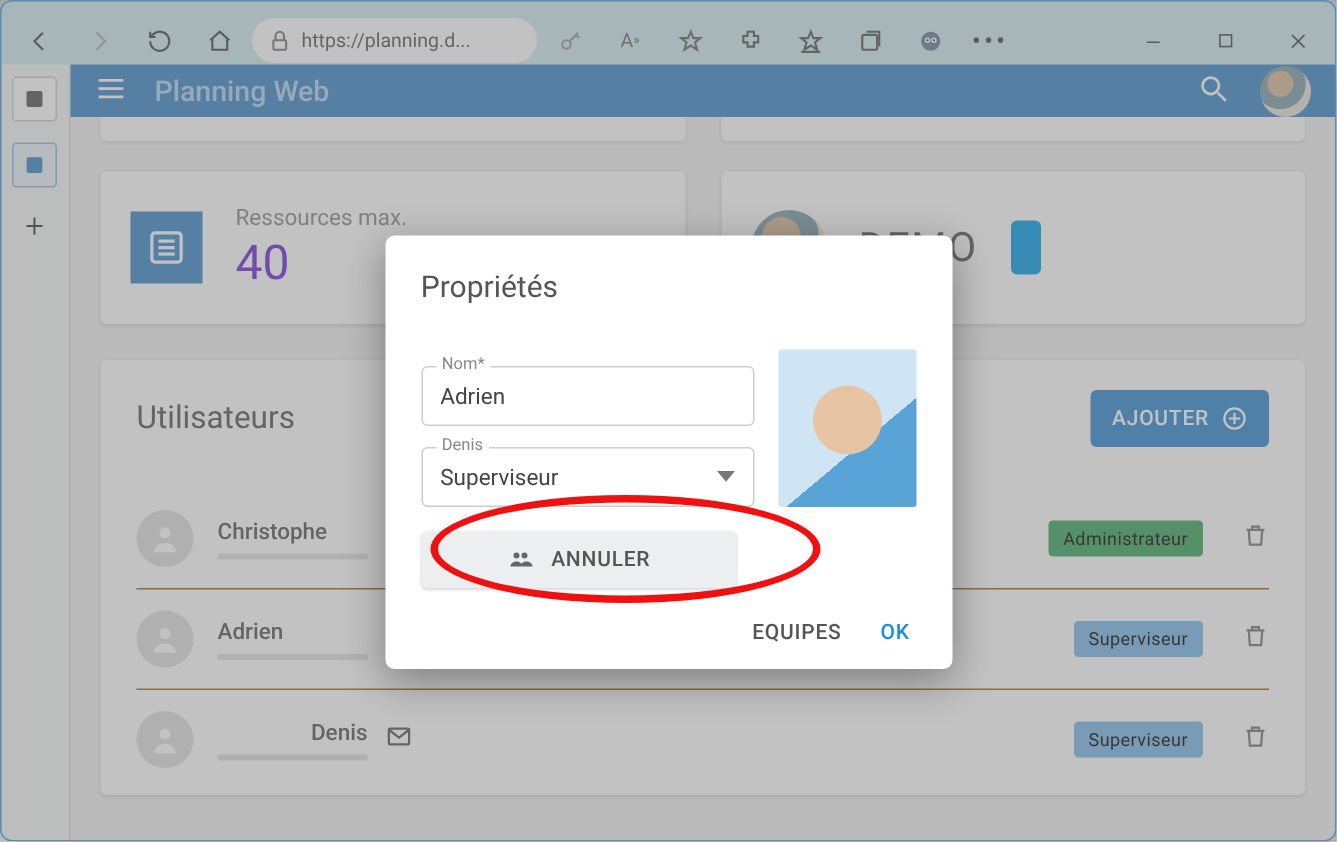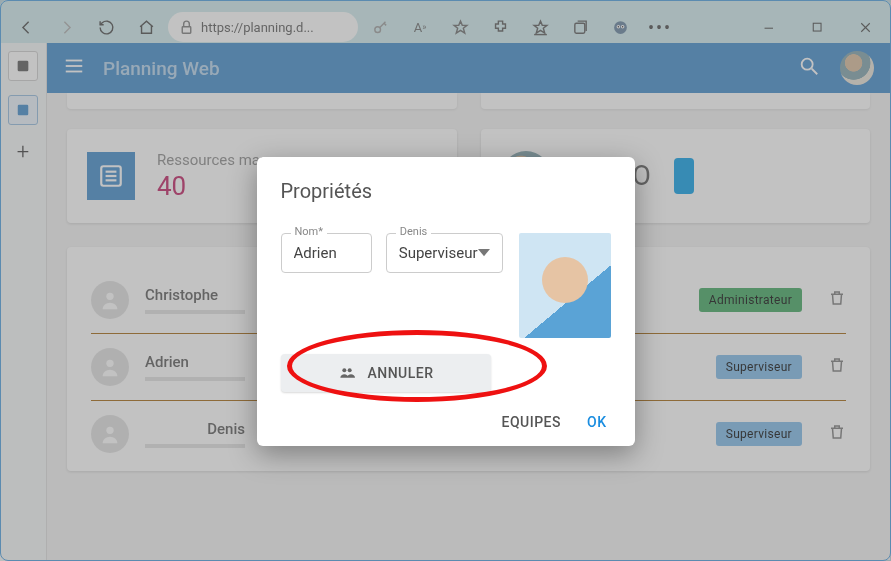--- a/index.html
+++ b/index.html
@@ -11,32 +11,32 @@
 .addr-bar { flex: 0 0 190px; height: 30px; background: #fff; border-radius: 15px; display: flex; align-items: center; padding: 0 10px; font-size: 13px; color: #555; gap: 6px; }
 .browser-chrome .right { margin-left:auto; display:flex; gap:12px; align-items:center; }
 .browser-chrome svg { width: 17px; height:17px; }
 
 .window-frame{ position:absolute; inset:0; border:1px solid #5b8bb0; border-radius:8px; pointer-events:none;}
 .sidebar-tabs { position:absolute; top:43px; left:0; width:47px; height: calc(100% - 43px); background:#f5f7f8; border-right:1px solid #ddd; display:flex; flex-direction:column; align-items:center; padding-top:8px; gap:14px;}
 .sidebar-tabs .tab-box { width:30px; height:30px; background:#fff; border:1px solid #ccc; border-radius:3px; display:flex; align-items:center; justify-content:center;}
 .sidebar-tabs .plus { font-size:22px; color:#333; font-weight:300;}
 
 .app { position:absolute; top:43px; left:47px; right:1px; bottom:1px; background:#f3f3f3; }
-.app-header { height:50px; background:#3a87c9; display:flex; align-items:center; padding:0 16px; color:#fff; }
+.app-header { height:35px; background:#3a87c9; display:flex; align-items:center; padding:0 16px; color:#fff; }
 .app-header .menu { margin-right:18px; }
 .app-header .title { font-size:19px; font-weight:500; color:#b3d2eb; }
 .app-header .search { margin-left:auto; margin-right:20px; }
 .app-header .avatar { width:34px; height:34px; border-radius:50%; background: radial-gradient(circle at 40% 35%, #d8b896 0 28%, #7b9fa8 30% 55%, #e8e2d5 57% 100%); }
 
 .content { padding: 0 20px; position:relative; height: calc(100% - 50px); overflow:hidden;}
 .cards-row { display:flex; gap:24px; margin-top: 20px; }
 .stat-card { flex:1; background:#fff; border-radius:4px; box-shadow:0 1px 3px rgba(0,0,0,.15); padding: 22px 20px; display:flex; align-items:center; gap:22px; min-height:90px;}
 .stat-icon { width:48px; height:48px; background:#3a87c9; display:flex; align-items:center; justify-content:center; color:#fff;}
 .stat-label { color:#888; font-size:15px; }
-.stat-value { color:#be185d; font-size:26px; font-weight:400; margin-top:2px;}
+.stat-value { color:#6d28d9; font-size:32px; font-weight:400; margin-top:2px;}
 .demo-avatar { width:50px; height:50px; border-radius:50%; background: radial-gradient(circle at 40% 35%, #d8b896 0 28%, #7b9fa8 30% 55%, #e8e2d5 57% 100%); }
 .demo-name { font-size:27px; color:#555; letter-spacing:1px;}
 .demo-btn { background:#039be5; height:36px; width:20px; border-radius:4px;}
 
 .users-card { margin-top:24px; background:#fff; border-radius:4px; box-shadow:0 1px 3px rgba(0,0,0,.15); padding: 20px 24px 4px 24px; }
 .users-header { display:flex; align-items:center; margin-bottom:28px; }
 .users-title { font-size:21px; color:#555; }
 .add-btn { margin-left:auto; background:#2f87d0; color:#fff; border:none; border-radius:4px; padding:10px 14px; font-size:14px; font-weight:500; display:flex; align-items:center; gap:8px; letter-spacing:0.5px;}
 .add-btn svg { width:18px; height:18px; }
 
@@ -49,21 +49,21 @@
 .mail-icon { margin-left:12px; color:#555; }
 .role-badge { margin-left:auto; color:#000000; font-size:12px; padding:5px 10px; border-radius:3px; letter-spacing:0.3px;}
 .role-admin { background:#3ba55c; }
 .role-super { background:#7ab8e8; }
 .trash { margin-left:26px; color:#777; }
 
 .overlay { position:absolute; inset:0; background:rgba(120,120,120,0.45);}
 .modal { position:absolute; top:157px; left:50%; transform:translateX(-50%); width:378px; background:#fff; border-radius:6px; box-shadow:0 8px 28px rgba(0,0,0,.35); padding: 22px 24px 16px 24px; }
 .modal-title { font-size:20px; color:#555; margin-bottom:30px; }
 .modal-body { display:flex; gap:16px; }
-.fields { flex:1; display:flex; gap:14px;justify-content:flex-end;}
+.fields { flex:1; display:flex; flex-direction:column; gap:14px;justify-content:flex-end;}
 .field { position:relative; }
 .field-lbl { position:absolute; top:-8px; left:10px; background:#fff; padding:0 4px; font-size:11px; color:#888;}
 .field input, .field .select { width:100%; height:40px; border:1px solid #ccc; border-radius:4px; padding:0 12px; font-size:15px; color:#444; background:#fff;}
 .field .select { display:flex; align-items:center; justify-content:space-between;}
 .field .select svg { fill:#777; width:12px;}
 .portrait { width:92px; height:105px; background: linear-gradient(140deg,#cfe5f3 0 60%, #5aa3d6 60% 100%); border-radius:2px; display:flex; align-items:center; justify-content:center; overflow:hidden;}
 .portrait .head{ width:46px; height:46px; border-radius:50%; background:#e6c4a4; position:relative; top:-6px;}
 .equipes-btn { margin-top:16px; width:210px; height:38px; background:#eceef0; border:none; border-radius:4px; box-shadow:0 1px 2px rgba(0,0,0,.15); color:#555; font-size:14px; font-weight:500; display:flex; align-items:center; justify-content:center; gap:10px; letter-spacing:0.5px;}
 .modal-actions { display:flex; justify-content:flex-end; gap:26px; margin-top:22px; padding-right:4px;}
 .modal-actions button { background:none; border:none; font-size:14px; font-weight:500; letter-spacing:0.5px;}
@@ -219,20 +219,31 @@
       <div class="stat-card">
         <div class="demo-avatar"></div>
         <div style="display:flex;align-items:center;gap:16px;">
           <div class="demo-name">DEMO</div>
         </div>
         <div class="demo-btn"></div>
       </div>
     </div>
 
     <div class="users-card">
+      <div class="users-header">
+        <div class="users-title">Utilisateurs</div>
+        <button class="add-btn">
+          <span>AJOUTER</span>
+          <svg viewBox="0 0 24 24" fill="none" stroke="#fff" stroke-width="2">
+              <circle cx="12" cy="12" r="9"></circle>
+              <line x1="12" y1="7" x2="12" y2="17"></line>
+              <line x1="7" y1="12" x2="17" y2="12"></line>
+            </svg>
+        </button>
+      </div>
 
       <div class="user-row">
         <div class="user-avatar">
             <svg viewBox="0 0 24 24">
               <circle cx="12" cy="8" r="4"></circle>
               <path d="M4 22c0-4 4-7 8-7s8 3 8 7"></path>
             </svg>
           </div>
         <div>
           <div class="user-name">Christophe</div>

